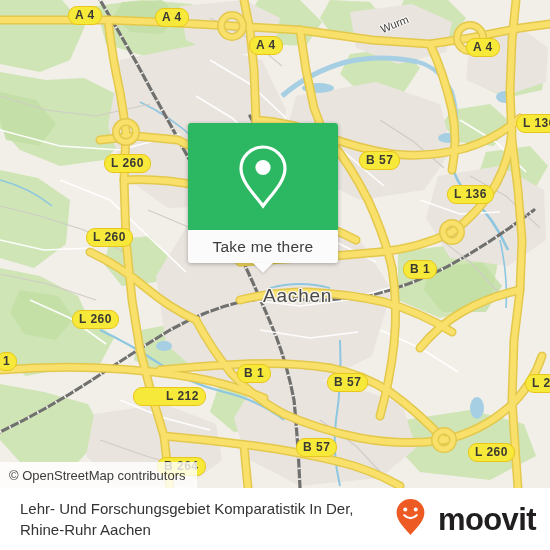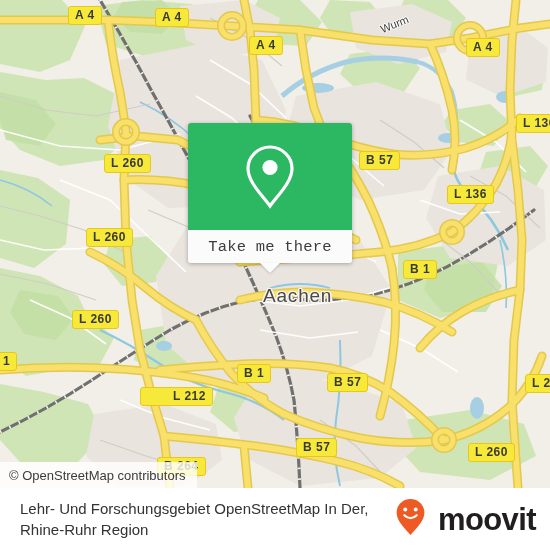--- a/index.html
+++ b/index.html
@@ -25,21 +25,21 @@
     overflow: hidden;
     background: #f2efe9;
   }
   #map svg { display: block; }
 
   
   .shield {
     position: absolute;
     background: #f7e93a;
     border: 1.5px solid #e8c61b;
-    border-radius: 3px;
+    border-radius: 9px;
     color: #3a3a34;
     font-family: "Liberation Sans", sans-serif;
     font-size: 12px;
     font-weight: bold;
     letter-spacing: 0.5px;
     padding: 1px 6px 2px 6px;
     white-space: nowrap;
     line-height: 14px;
     text-align: center;
   }
@@ -65,26 +65,25 @@
     white-space: nowrap;
     transform: rotate(-22deg);
     text-shadow:
       -1px 0 #fff, 1px 0 #fff, 0 -1px #fff, 0 1px #fff;
   }
 
   
   #popup-card {
     position: absolute;
     left: 188px; top: 123px;
-    width: 164px;
+    width: 150px;
     border-radius: 3px;
     box-shadow: 0 1px 4px rgba(0,0,0,0.30);
     overflow: visible;
     z-index: 40;
-    font-family: Liberation Mono, monospace;
   }
   #card-green {
     background: #2cb862;
     height: 107px;
     border-radius: 3px 3px 0 0;
     display: flex;
     align-items: center;
     justify-content: center;
   }
   #card-white {
@@ -371,21 +370,21 @@
         <div class="shield" style="left: 466px; top: 38px;">A 4</div>
         <div class="shield" style="left: 516px; top: 114px;">L 136</div>
         <div class="shield" style="left: 447px; top: 185px;">L 136</div>
         <div class="shield" style="left: 359px; top: 151px;">B 57</div>
         <div class="shield" style="left: 104px; top: 154px;">L 260</div>
         <div class="shield" style="left: 86px; top: 228px;">L 260</div>
         <div class="shield" style="left: 72px; top: 310px;">L 260</div>
         <div class="shield" style="left: 403px; top: 260px;">B 1</div>
         <div class="shield" style="left: -4px; top: 352px;">1</div>
         <div class="shield" style="left: 237px; top: 364px;">B 1</div>
-        <div class="shield" style="left: 140px; top: 387px; padding-left: 32px;">L 212</div>
+        <div class="shield" style="left: 133px; top: 387px; padding-left: 32px;">L 212</div>
         <div class="shield" style="left: 327px; top: 373px;">B 57</div>
         <div class="shield" style="left: 525px; top: 374px;">L 2</div>
         <div class="shield" style="left: 296px; top: 438px;">B 57</div>
         <div class="shield" style="left: 468px; top: 443px;">L 260</div>
         <div class="shield" style="left: 157px; top: 457px;">B 264</div>
       </div>
 
     <div id="popup-card">
       <div id="card-green">
         <span>
@@ -398,21 +397,21 @@
       <div id="card-white">
         <span id="card-label">Take me there</span>
         <span id="card-tail"></span>
       </div>
     </div>
 
     <div id="osm-attrib">© OpenStreetMap contributors</div>
   </div>
 
   <div id="footer">
-    <div id="footer-title">Lehr- Und Forschungsgebiet OpenStreetMap In Der, Rhine-Ruhr Region</div>
+    <div id="footer-title">Lehr- Und Forschungsgebiet Komparatistik In Der, Rhine-Ruhr Aachen</div>
     <div id="moovit-logo">
       <span>
         <svg width="31" height="38" viewBox="0 0 31 38" aria-hidden="true">
           <path d="M15.5 1 C7.8 1 1.6 7 1.6 14.5 C1.6 23 10 30.5 15.5 37 C21 30.5 29.4 23 29.4 14.5 C29.4 7 23.2 1 15.5 1 Z" fill="#ee5a24"></path>
           <circle cx="10.3" cy="11.6" r="2.0" fill="#ffffff"></circle>
           <circle cx="20.7" cy="11.6" r="2.0" fill="#ffffff"></circle>
           <path d="M9.3 17.2 Q15.5 23.0 21.7 17.2" fill="none" stroke="#ffffff" stroke-width="2.2" stroke-linecap="round"></path>
         </svg>
       </span>
       <span id="moovit-word">moovit</span>

